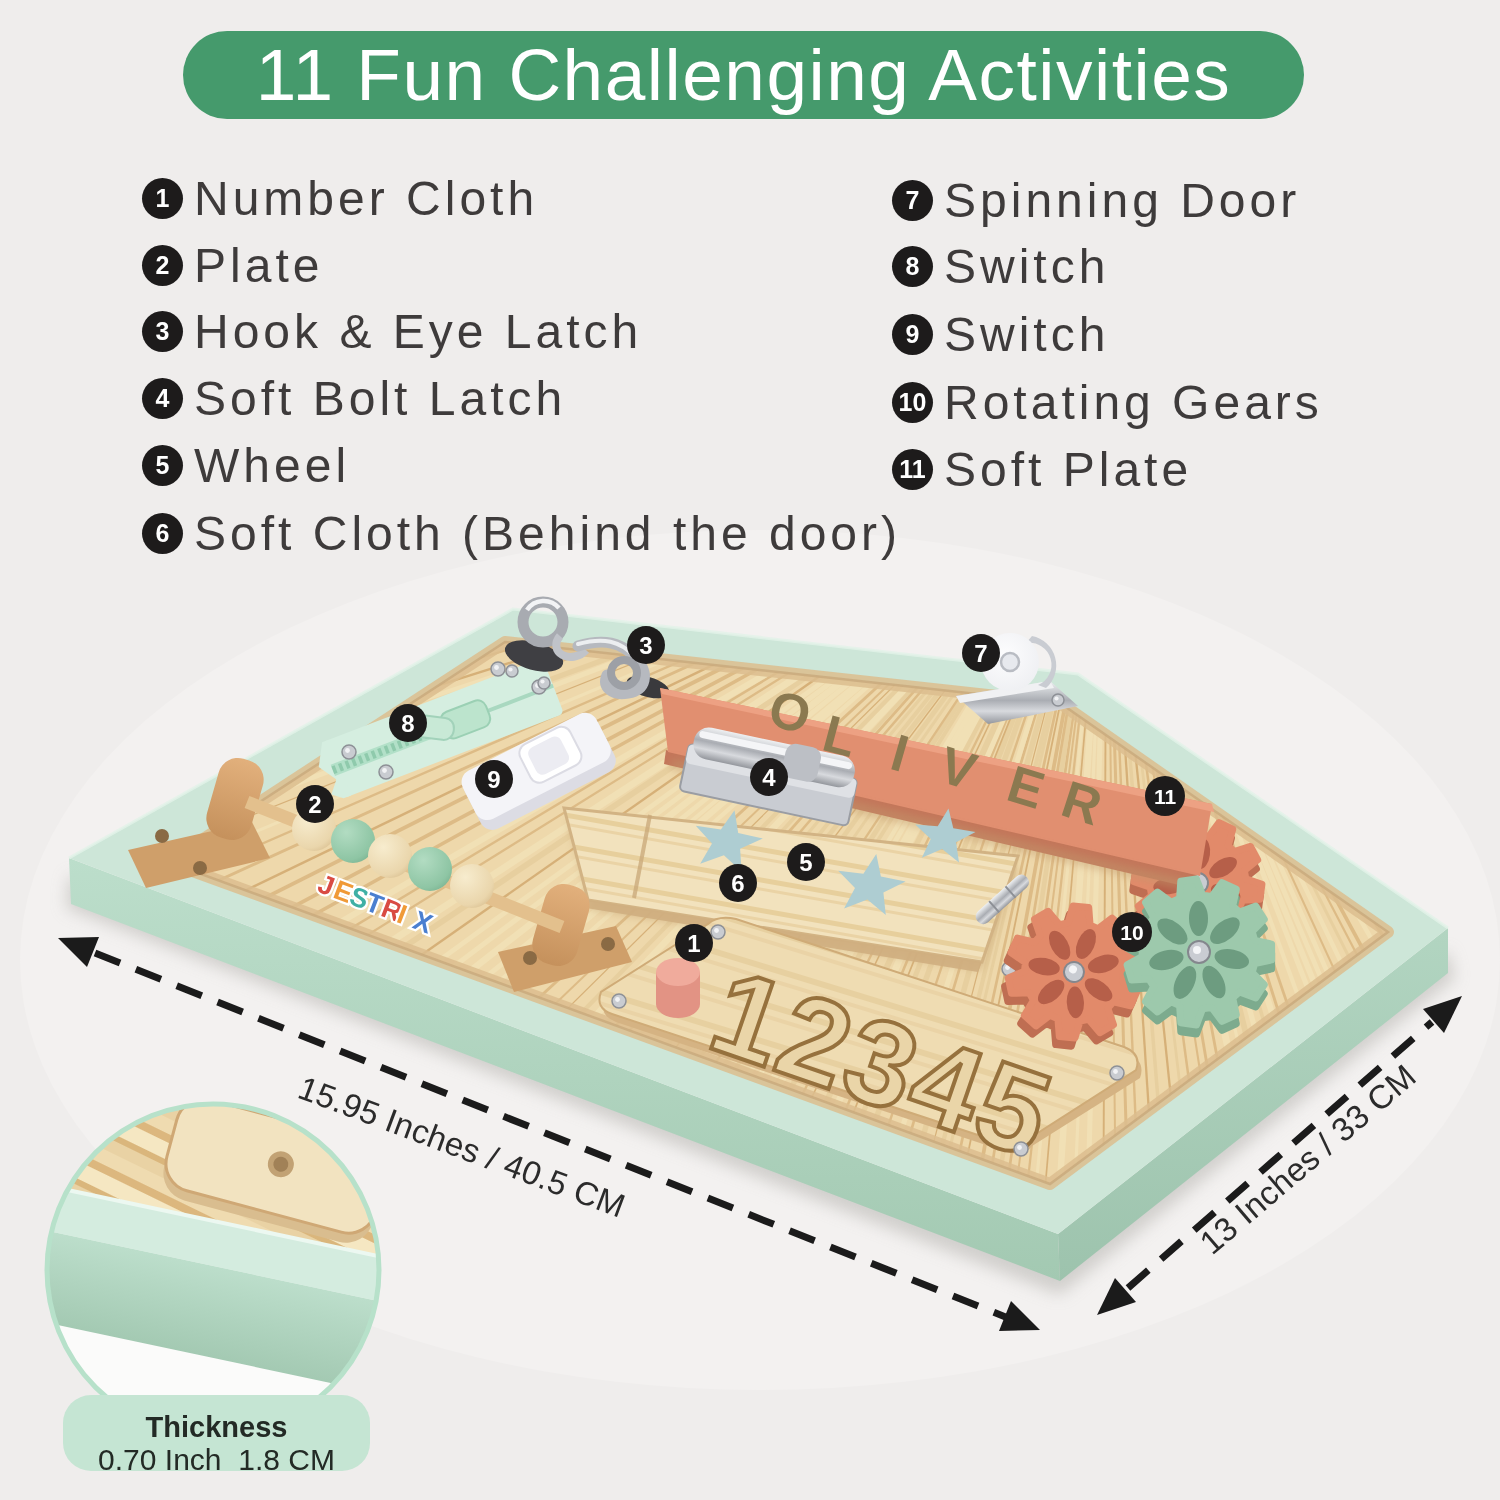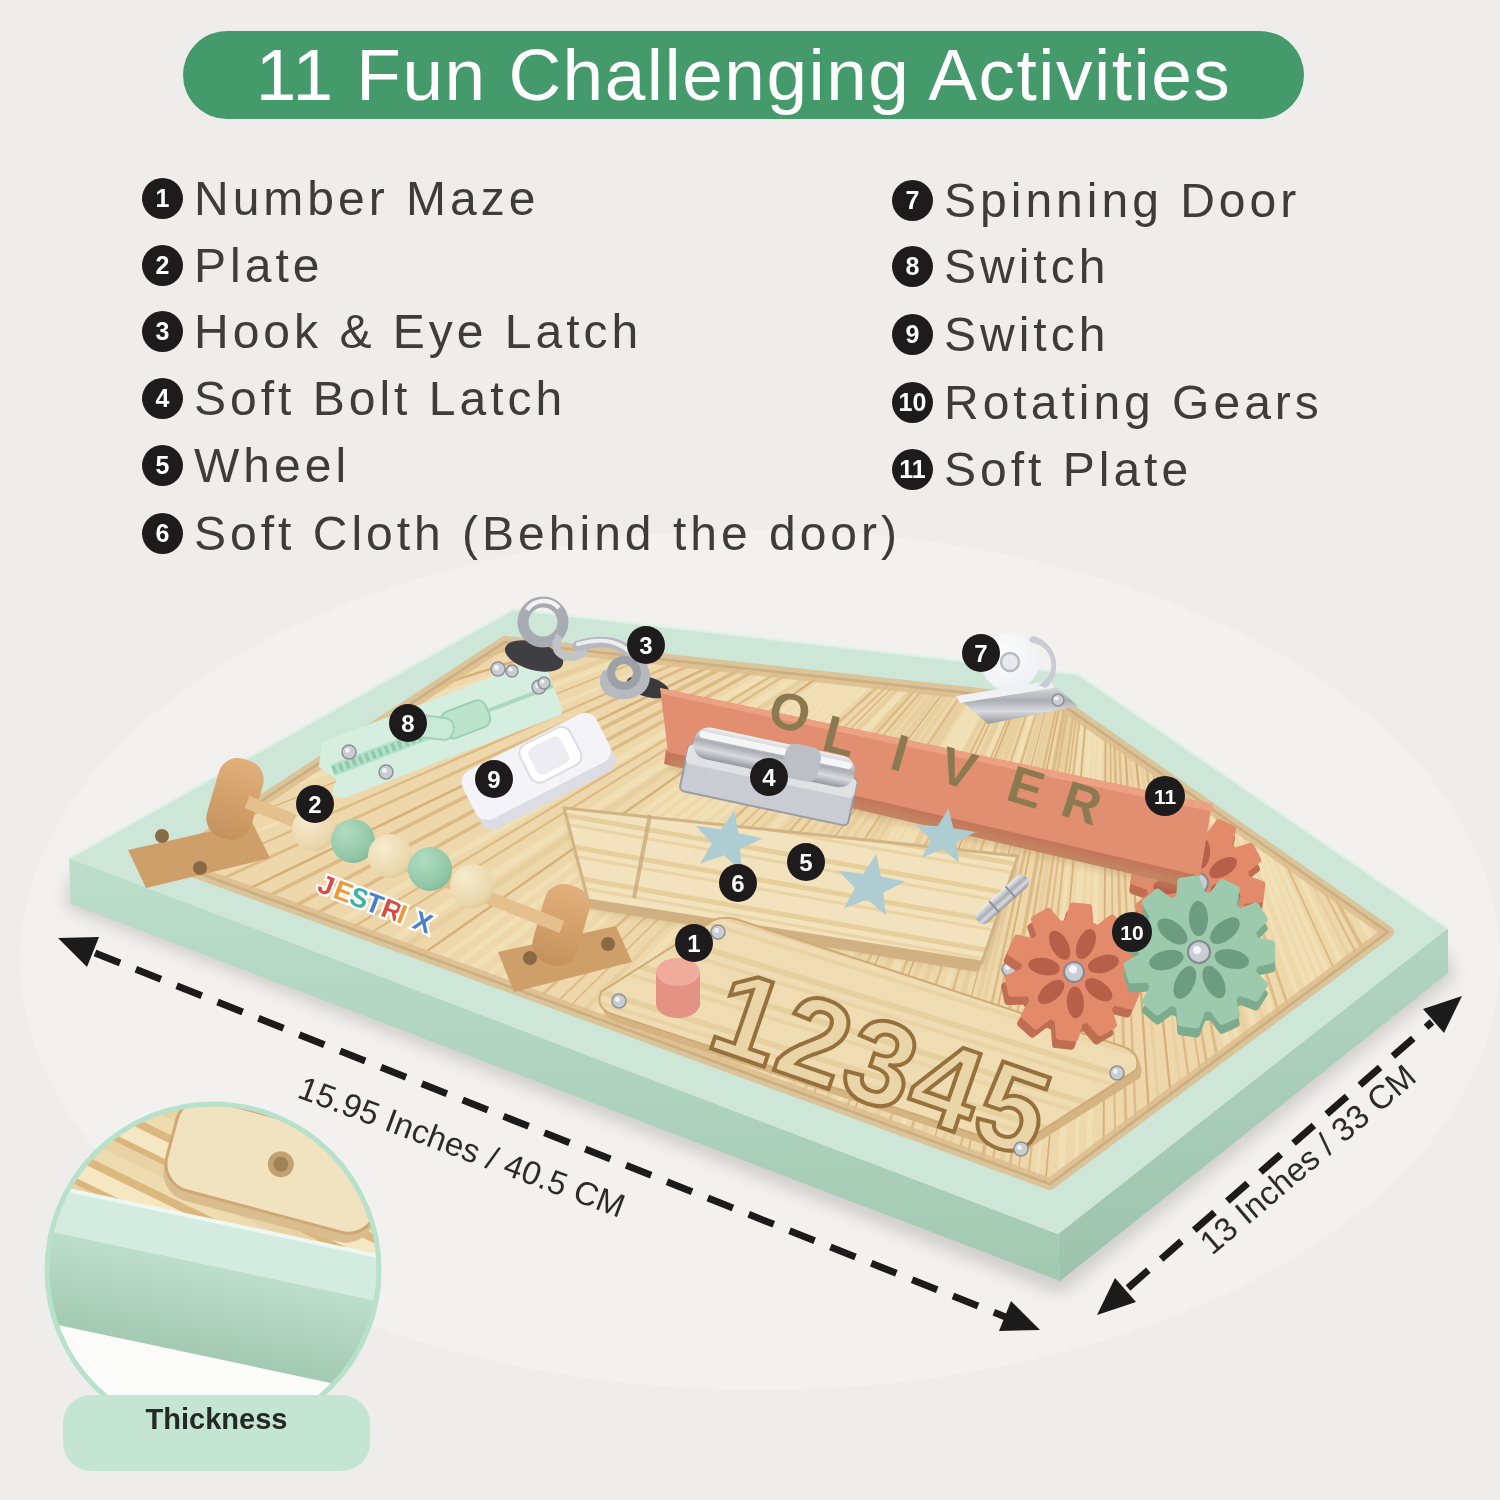--- a/index.html
+++ b/index.html
@@ -4,28 +4,28 @@
 html,body{margin:0;padding:0;width:1500px;height:1500px;background:#efedec;overflow:hidden;}
 body{font-family:"Liberation Sans", sans-serif;position:relative;}
 #banner{position:absolute;z-index:5;left:183px;top:31px;width:1121px;height:88px;background:#459a6c;border-radius:46px;
  color:#fff;font-weight:normal;font-size:73px;line-height:88px;text-align:center;letter-spacing:1.5px;}
 .row{position:absolute;display:flex;align-items:center;height:44px;z-index:5;}
 .num{width:41px;height:41px;border-radius:50%;background:#1d1b1b;color:#fff;font-size:25px;font-weight:bold;
  display:flex;align-items:center;justify-content:center;flex:0 0 41px;}
 .lbl{font-size:48px;color:#3e3b3b;letter-spacing:4px;margin-left:11px;white-space:nowrap;}
 #scene{position:absolute;left:0;top:0;z-index:1;}
 #pill{position:absolute;z-index:6;left:63px;top:1395px;width:307px;height:76px;background:#c5e5d3;border-radius:28px;text-align:center;}
-#pill .t1{font-weight:bold;font-size:29px;color:#232a25;line-height:34px;margin-top:7px;}
+#pill .t1{font-weight:bold;font-size:29px;color:#232a25;line-height:34px;margin-top:15px;}
 #pill .t2{font-size:30px;color:#232a25;line-height:32px;}
 </style></head>
 <body>
 <div id="banner">11 Fun Challenging Activities</div>
 <div class="row" style="left:142px;top:176px">
     <div class="num">1</div>
-    <div class="lbl">Number Maze</div>
+    <div class="lbl">Number Cloth</div>
   </div>
 <div class="row" style="left:142px;top:243px">
     <div class="num">2</div>
     <div class="lbl">Plate</div>
   </div>
 <div class="row" style="left:142px;top:309px">
     <div class="num">3</div>
     <div class="lbl">Hook &amp; Eye Latch</div>
   </div>
 <div class="row" style="left:142px;top:376px">
@@ -467,12 +467,13 @@
 <rect x="146" y="1108" width="216" height="94" rx="28" fill="#f2e3c0" stroke="#cfa875" stroke-width="3"></rect>
 <circle cx="258" cy="1152" r="13" fill="#c2a274"></circle>
           <circle cx="258" cy="1152" r="7.5" fill="#8a6a44" opacity="0.6"></circle>
         </g>
 </g>
     </g>
 <circle cx="213" cy="1270" r="166" fill="none" stroke="#b7e1ca" stroke-width="5"></circle>
 </svg>
 <div id="pill">
     <div class="t1">Thickness</div>
+    <div class="t2">0.70 Inch&nbsp;&nbsp;1.8 CM</div>
   </div>
 </body></html>

